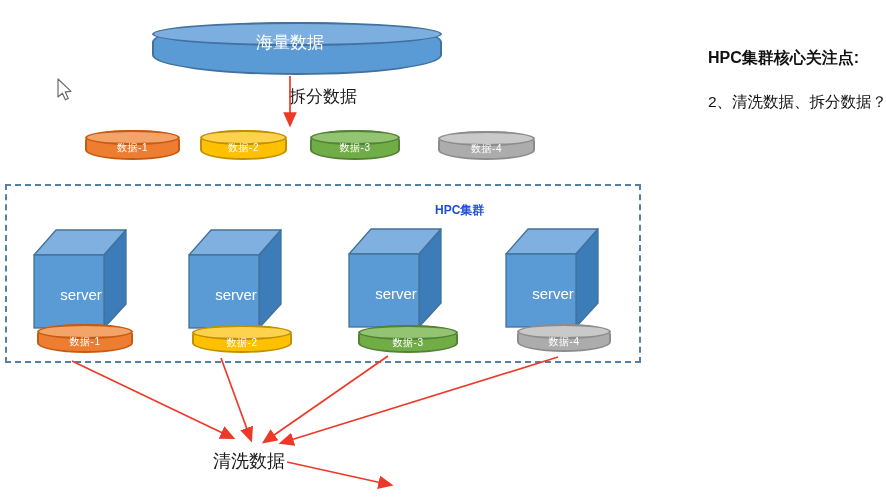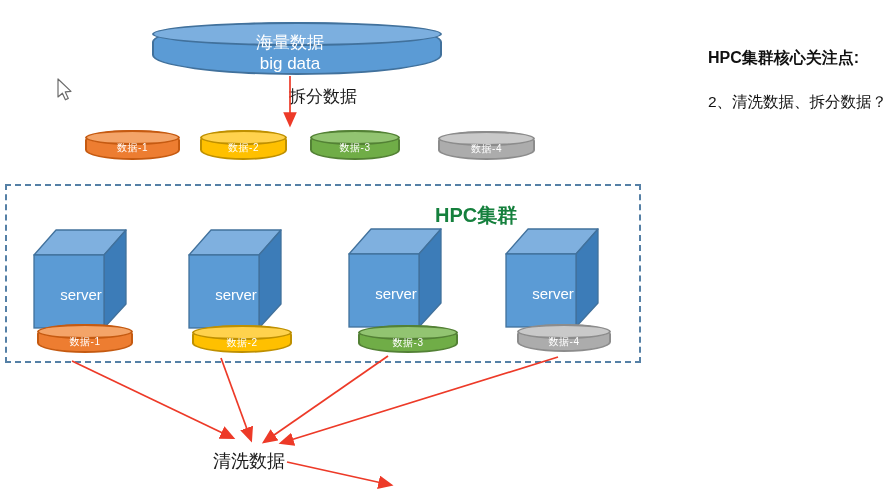--- a/index.html
+++ b/index.html
@@ -12,21 +12,21 @@
   .cyl-top{position:absolute;left:-2px;right:-2px;top:-2px;height:15px;border:2px solid;border-radius:50%;box-sizing:border-box;}
   .cyl-label{position:absolute;left:0;right:0;top:9px;text-align:center;color:#ffffff;font-size:10px;letter-spacing:.5px;white-space:nowrap;}
   .cyl.big{border-radius:50%/20px;}
   .cyl.big .cyl-top{height:24px;}
   .big-label{position:absolute;left:0;right:14px;top:8px;text-align:center;color:#ffffff;font-size:17px;line-height:21px;}
   
   .cube{position:absolute;}
   .server-label{position:absolute;width:96px;text-align:center;color:#ffffff;font-size:15px;}
   
   .hpc-box{position:absolute;left:5px;top:184px;width:636px;height:179px;border:2px dashed;box-sizing:border-box;background:transparent;}
-  .hpc-label{position:absolute;left:428px;top:16px;font-size:20px;font-weight:bold;color:#15803d;}
+  .hpc-label{position:absolute;left:428px;top:16px;font-size:12px;font-weight:bold;color:#1d4ed8;}
   
   .flabel{position:absolute;color:#1a1a1a;white-space:nowrap;}
   .split-label{left:289px;top:85px;font-size:17px;}
   .summary-label{left:213px;top:449px;font-size:18px;}
   .final-label{left:394px;top:474px;font-size:17px;margin-top:40px;}
   
   .notes{position:absolute;left:708px;top:48px;width:208px;color:#111;}
   .notes-title{font-size:16px;font-weight:bold;margin-bottom:22px;white-space:nowrap;}
   .notes-item{font-size:15.5px;line-height:21px;white-space:nowrap;}
   
@@ -35,21 +35,20 @@
 </style>
 </head>
 <body>
 
 <div class="canvas">
 
   <div class="cyl big" style="left: 152px; top: 22px; width: 290px; height: 53px; background: rgb(91, 155, 213); border-color: rgb(65, 113, 156);">
     <div class="cyl-top" style="background: rgb(124, 175, 223); border-color: rgb(65, 113, 156);"></div>
     <div class="big-label">
       <div>海量数据</div>
-      <div>big data</div>
     </div>
   </div>
 
   <div class="flabel split-label">拆分数据</div>
 
   <div class="cyl" style="left: 85px; top: 130px; width: 95px; height: 30px; background: rgb(237, 125, 49); border-color: rgb(197, 90, 17);">
     <div class="cyl-top" style="background: rgb(244, 164, 104); border-color: rgb(197, 90, 17);"></div>
     <div class="cyl-label">数据-1</div>
   </div>
   <div class="cyl" style="left: 200px; top: 130px; width: 87px; height: 30px; background: rgb(255, 192, 0); border-color: rgb(191, 144, 0);">

